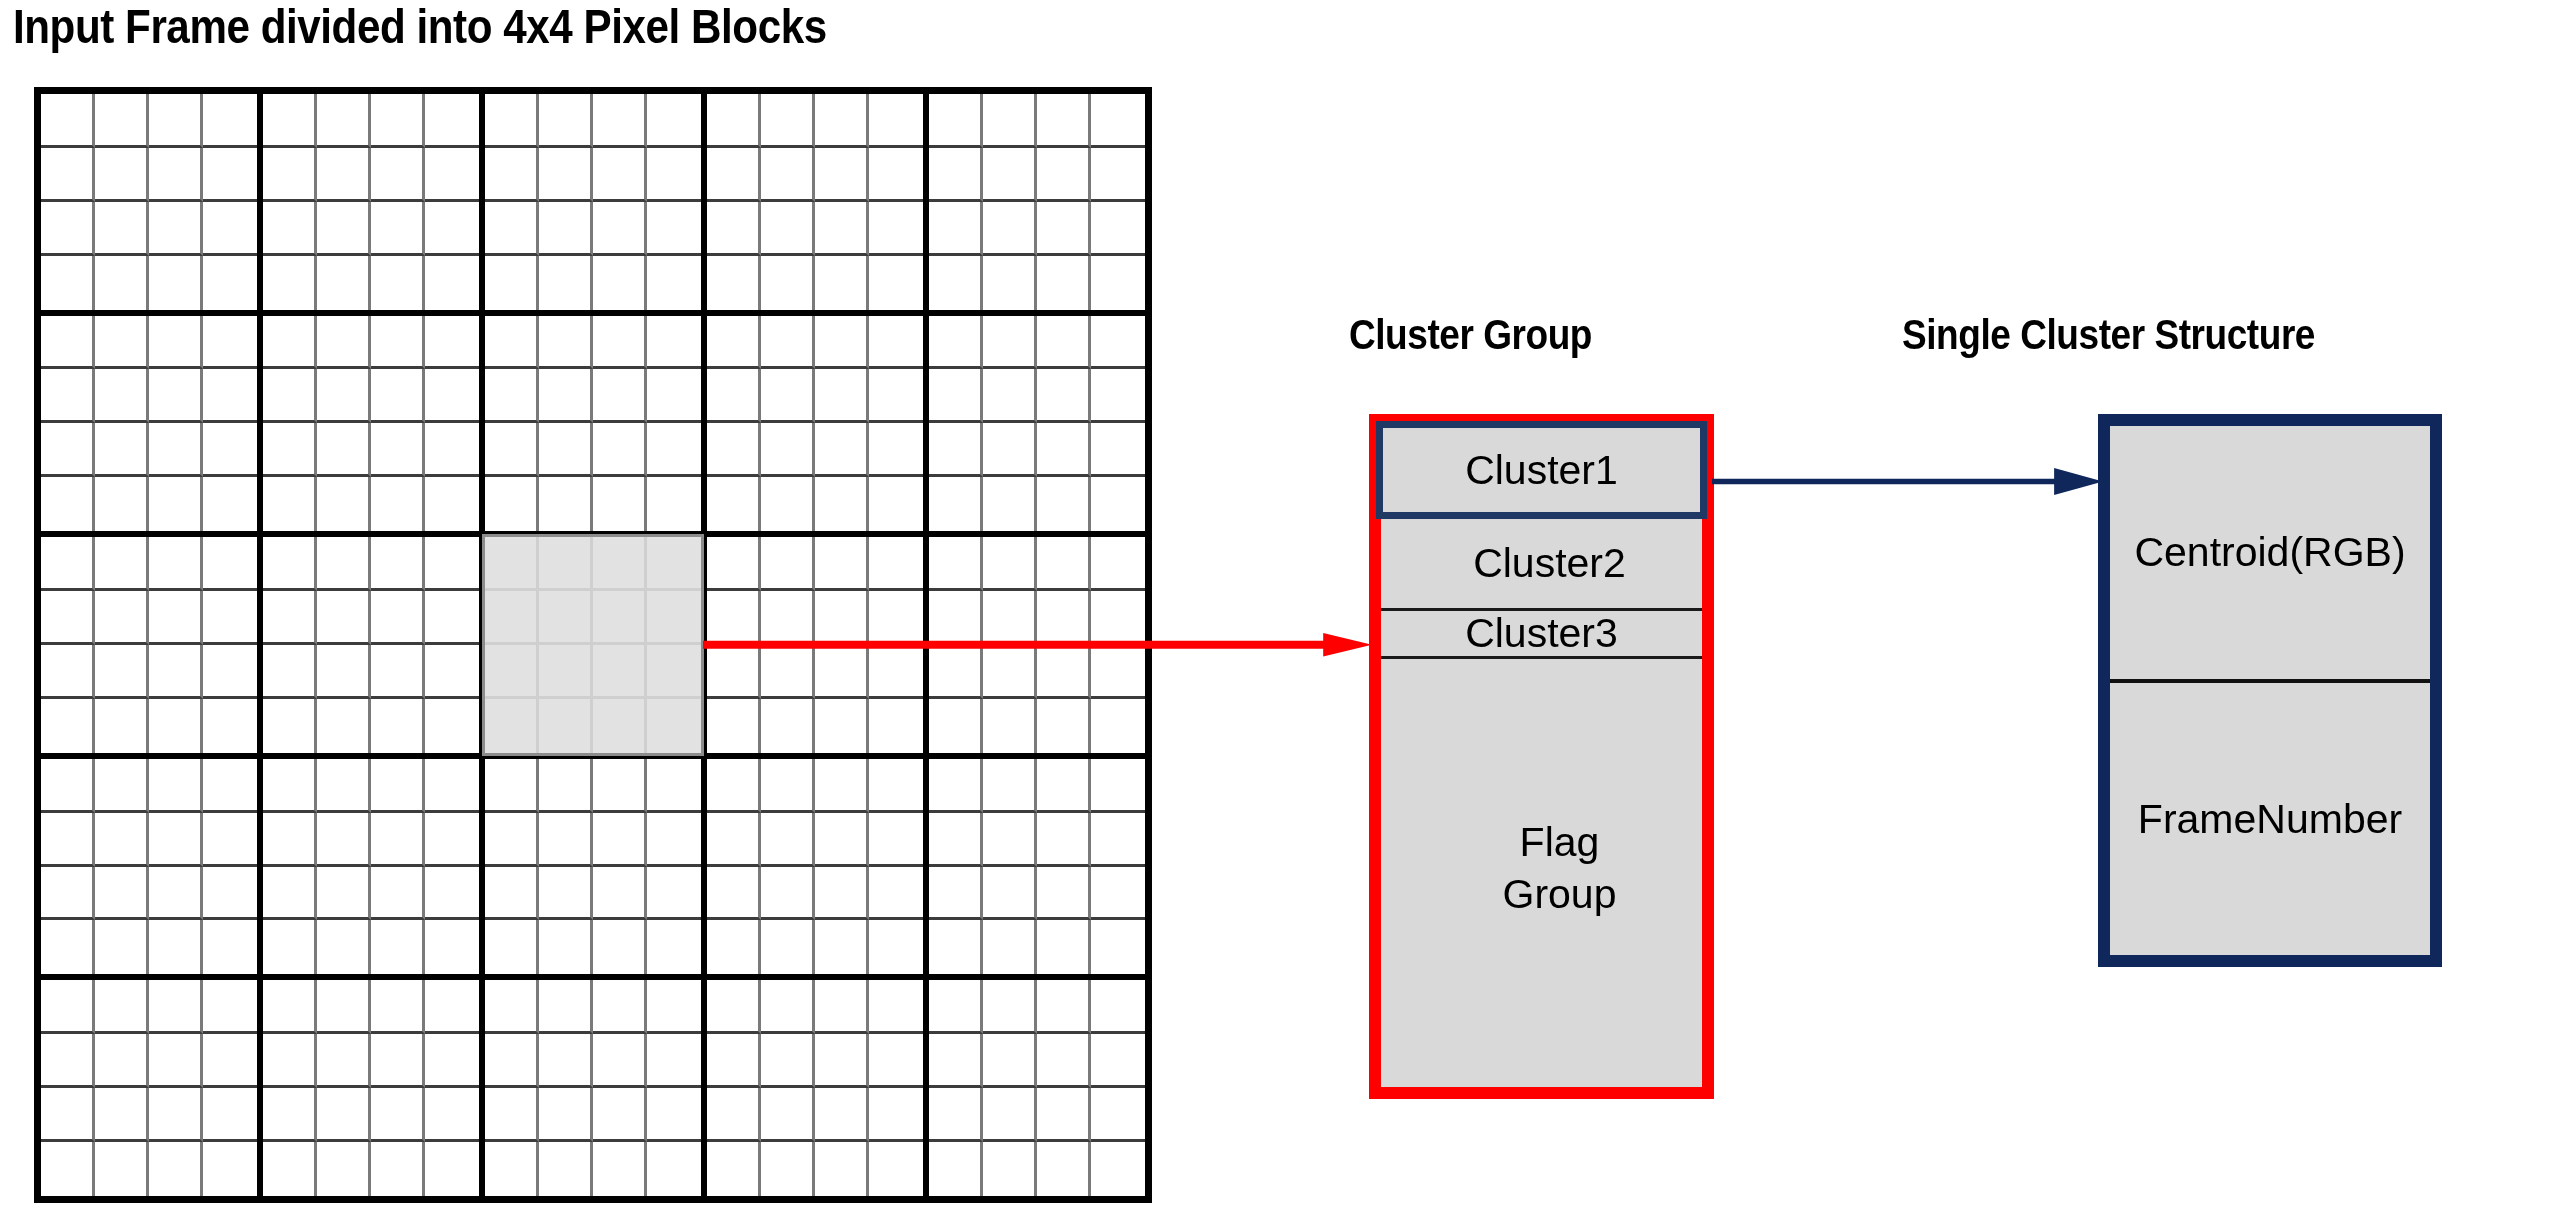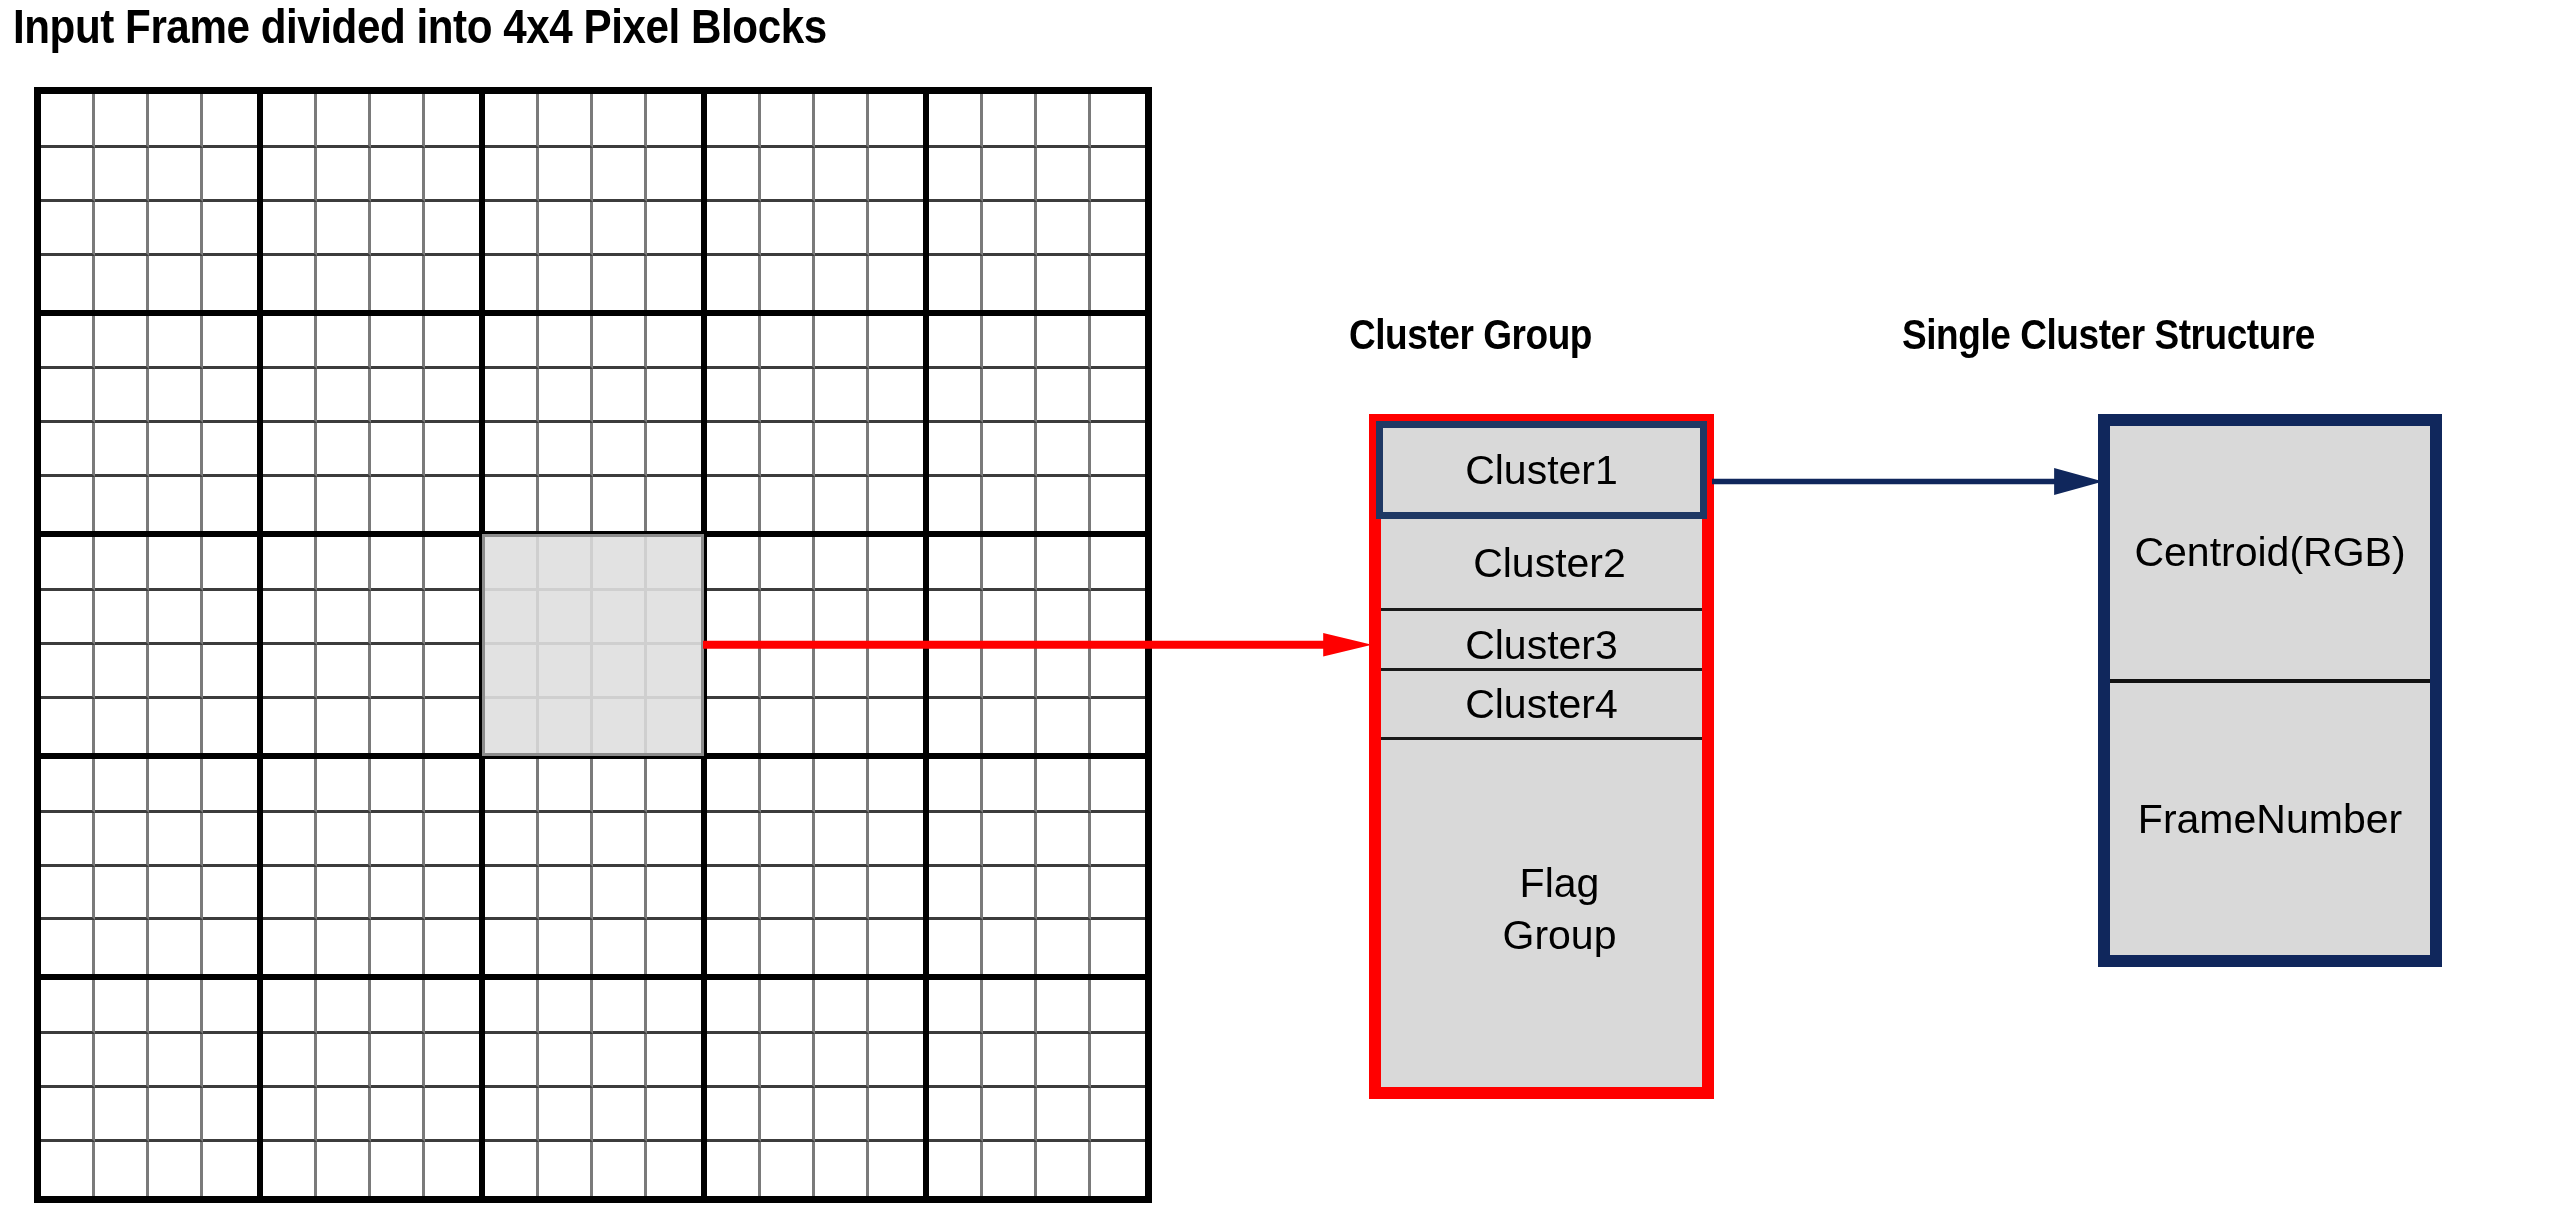--- a/index.html
+++ b/index.html
@@ -141,21 +141,21 @@
     flex: none;
     position: relative;
     z-index: 3;
   }
   .cluster-cell.row-cluster2 {
     border-bottom: 3.6px solid #1a1a1a;
     height: 92px;
     flex: none;
     padding-left: 16px;
   }
-  .cluster-cell.row-cluster3 { height: 48px; flex: none; margin-top: 12px; }
+  .cluster-cell.row-cluster3 { height: 48px; flex: none; }
   .cluster-cell.row-cluster4 { height: 69px; flex: none; }
   .cluster-cell.row-flag {
     border-bottom: none;
     flex: 1 1 auto;
     padding-bottom: 9px;
     padding-left: 36px;
   }
   .cluster-cell .line { display: block; }
 
   
@@ -660,23 +660,20 @@
 <div id="cluster-group-box">
   <div class="cluster-cell row-cluster1">
     <span class="line">Cluster1</span>
   </div>
   <div class="cluster-cell row-cluster2">
     <span class="line">Cluster2</span>
   </div>
   <div class="cluster-cell row-cluster3">
     <span class="line">Cluster3</span>
   </div>
-  <div class="cluster-cell row-cluster4">
-    <span class="line">Cluster4</span>
-  </div>
   <div class="cluster-cell row-flag">
     <span class="line">Flag</span>
     <span class="line">Group</span>
   </div>
 </div>
 
 <svg id="navy-arrow" viewBox="0 0 432 30" preserveAspectRatio="none">
   <line x1="0" y1="15" x2="382" y2="15" stroke="#10275c" stroke-width="6"></line>
   <polygon points="378,0 432,15 378,30" fill="#10275c"></polygon>
 </svg>

